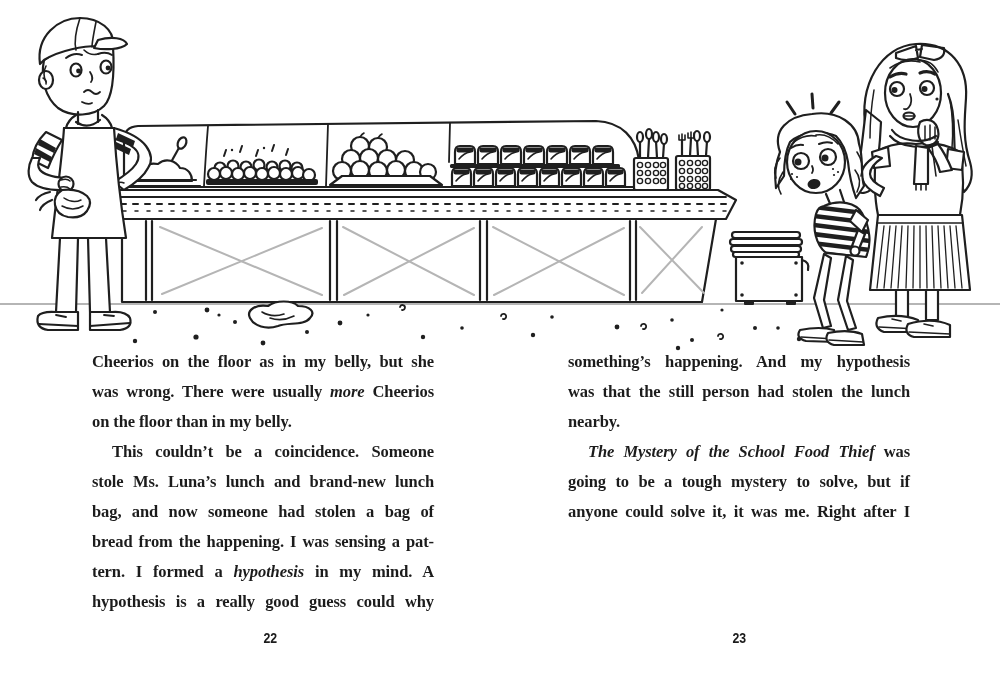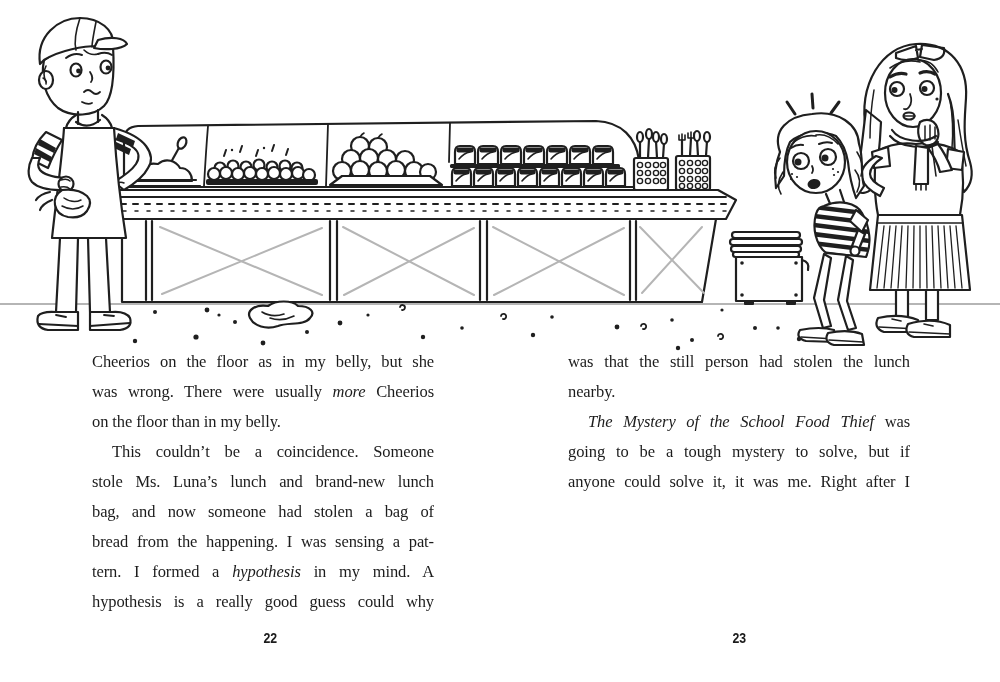--- a/index.html
+++ b/index.html
@@ -5,21 +5,21 @@
   html,body{margin:0;padding:0;}
   body{
     width:1000px;height:682px;position:relative;overflow:hidden;
     background:#ffffff;color:#1c1c1c;
     font-family:"Liberation Serif", serif;
   }
   .illustration{position:absolute;left:0;top:0;width:1000px;height:352px;}
   .textcol{position:absolute;top:347px;width:342px;}
   .textcol.left{left:92px;}
   .textcol.right{left:568px;}
-  .line{height:30px;line-height:30px;font-size:16.5px;letter-spacing:-0.1px;text-align:left;}
+  .line{height:30px;line-height:30px;font-size:16.5px;letter-spacing:-0.1px;text-align:left;font-weight:bold;}
   .line.j{text-align:justify;text-align-last:justify;}
   .line.ind{text-indent:20px;}
   .it{font-style:italic;}
   .pagenum{
     position:absolute;top:629px;width:342px;text-align:center;
     font-family:"Liberation Sans", sans-serif;font-weight:700;font-size:15px;
   }
   .pagenum.left{left:99px;text-decoration:underline;}
   .pagenum.right{left:568px;}
   .pagenum span{display:inline-block;transform:scaleX(.82);}
@@ -451,19 +451,20 @@
     <div class="line j ind"><span>This couldn’t be a coincidence. Someone</span></div>
     <div class="line j"><span>stole Ms. Luna’s lunch and brand-new lunch</span></div>
     <div class="line j"><span>bag, and now someone had stolen a bag of</span></div>
     <div class="line j"><span>bread from the happening. I was sensing a pat-</span></div>
     <div class="line j"><span>tern. I formed a </span><span class="it">hypothesis</span><span> in my mind. A</span></div>
     <div class="line j"><span>hypothesis is a really good guess could why</span></div>
   </div>
 <div class="pagenum left"><span>22</span></div>
 
 <div class="textcol right">
+    <div class="line j"><span>something’s happening. And my hypothesis</span></div>
     <div class="line j"><span>was that the still person had stolen the lunch</span></div>
     <div class="line"><span>nearby.</span></div>
     <div class="line j ind"><span class="it">The Mystery of the School Food Thief</span><span> was</span></div>
     <div class="line j"><span>going to be a tough mystery to solve, but if</span></div>
     <div class="line j"><span>anyone could solve it, it was me. Right after I</span></div>
   </div>
 <div class="pagenum right"><span>23</span></div>
 
 </body></html>

